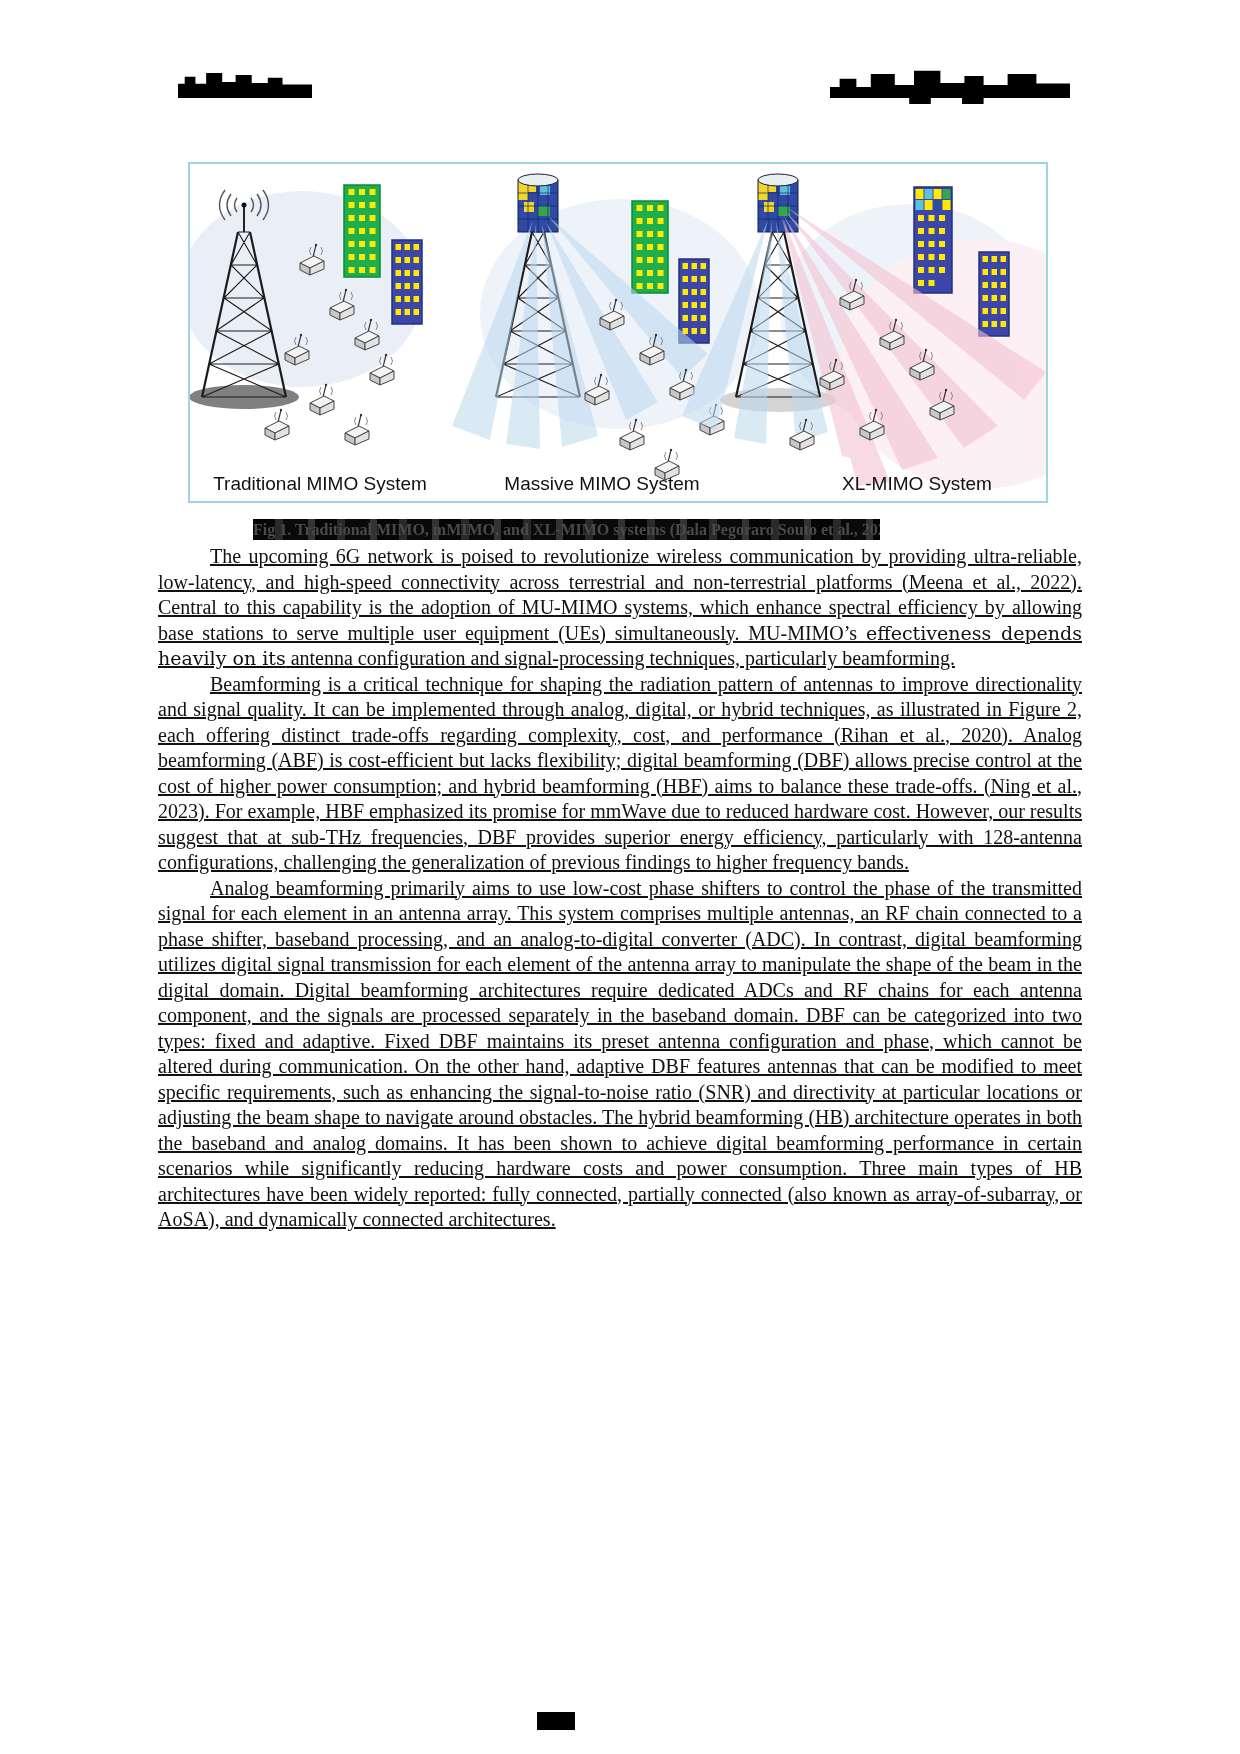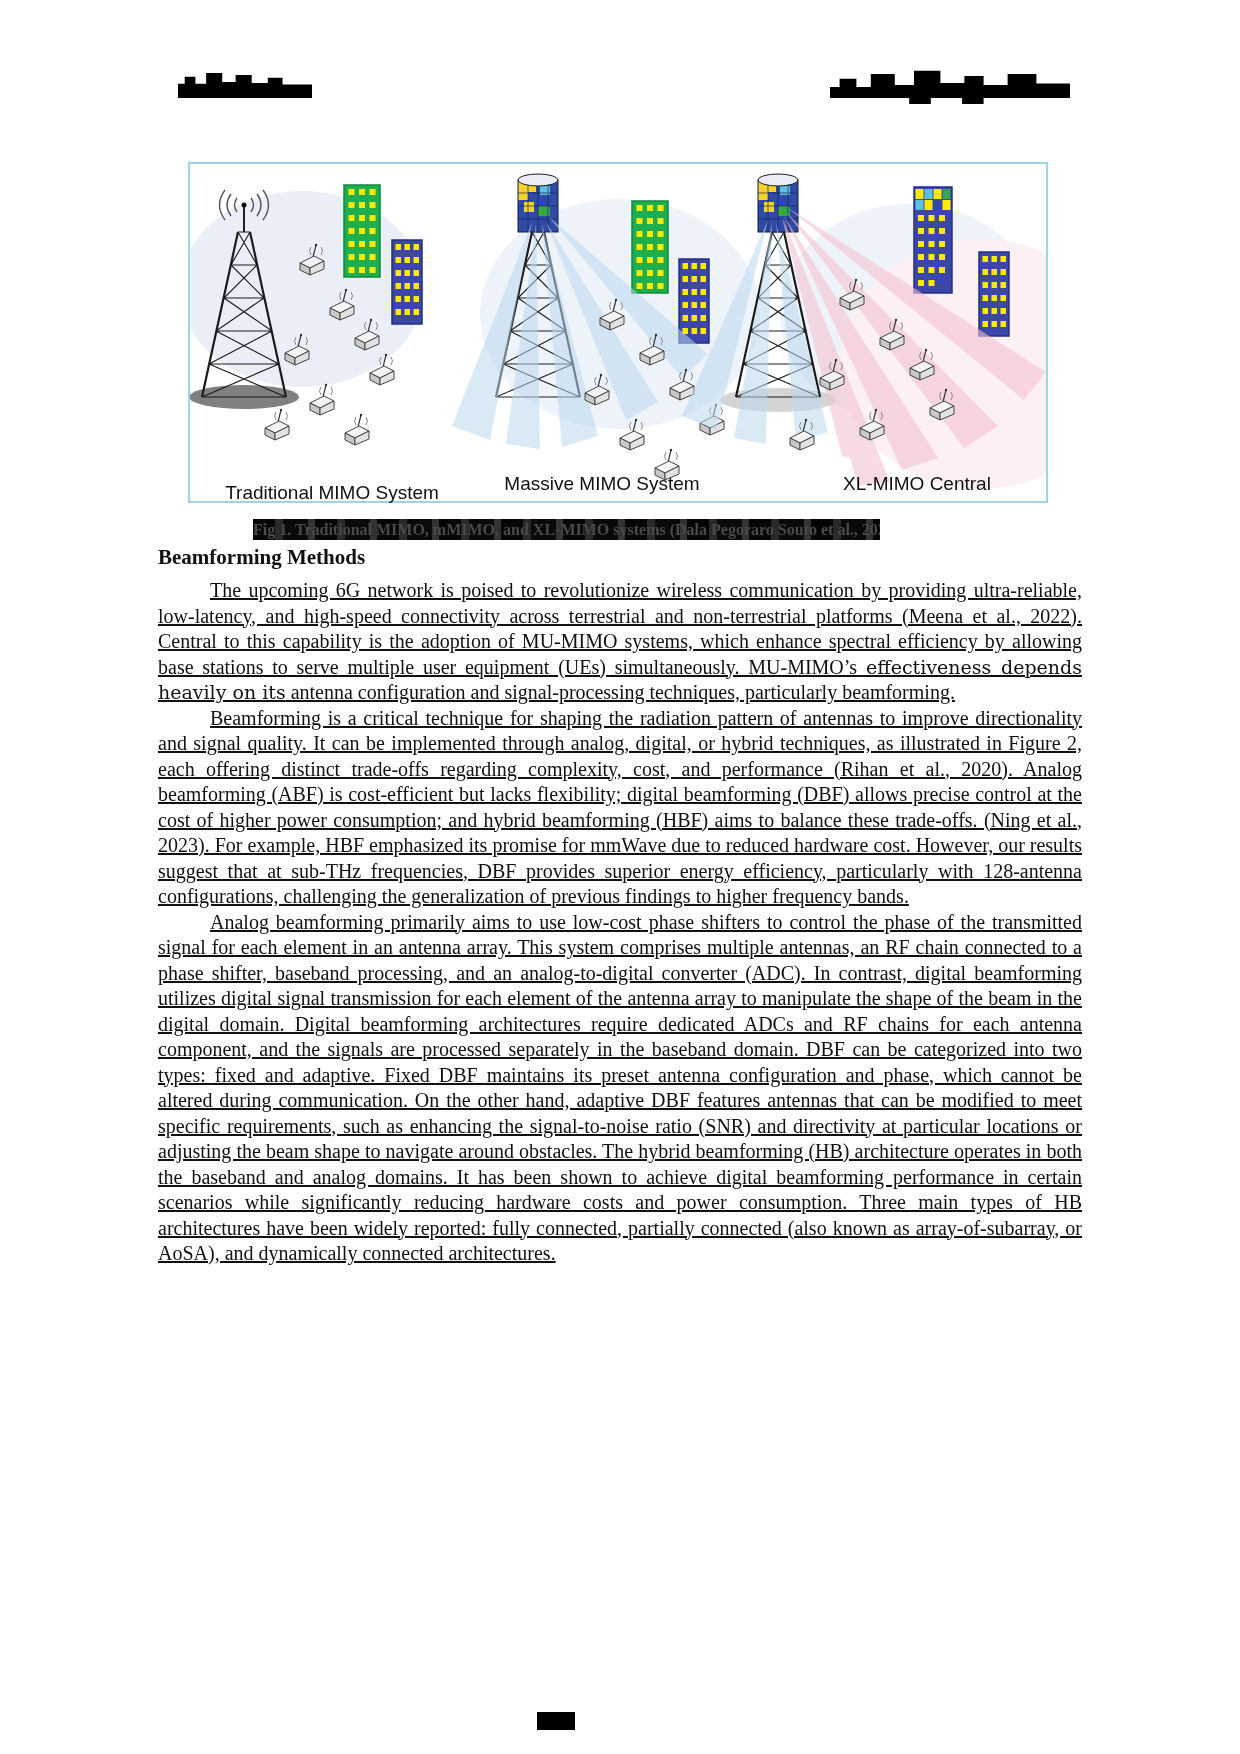--- a/index.html
+++ b/index.html
@@ -22,21 +22,21 @@
   
   .figure{
     position:absolute;left:188px;top:162px;width:860px;height:341px;
     border:2px solid #9fd4e8;background:#fff;box-sizing:border-box;
   }
   .figure svg{display:block;}
   .fig-label{
     position:absolute;top:309px;transform:translateX(-50%);
     font-family:"Liberation Sans", sans-serif;font-size:19px;color:#111;white-space:nowrap;
   }
-  .fig-label.l1{left:142px;margin-top:9px;} .fig-label.l2{left:412px;} .fig-label.l3{left:727px;}
+  .fig-label.l1{left:130px;} .fig-label.l2{left:412px;} .fig-label.l3{left:727px;}
   
   .caption-redact{
     position:absolute;left:253px;top:519px;width:627px;height:21px;
     background:repeating-linear-gradient(90deg,#060606 0 22px,#2a2a2a 22px 30px,#0a0a0a 30px 55px,#333 55px 62px);
     color:#4a4a4a;font-weight:bold;font-size:16px;line-height:21px;text-align:center;
     overflow:hidden;white-space:nowrap;
   }
   
   .content{position:absolute;left:158px;top:544px;width:924px;}
   .content h2{
@@ -186,29 +186,28 @@
           <use href="#dev" transform="translate(630,206)"></use>
           <use href="#dev" transform="translate(740,236)"></use>
           <use href="#dev" transform="translate(670,256)"></use>
           <use href="#dev" transform="translate(600,266)"></use>
         </g>
       </g>
     </svg>
 
     <div class="fig-label l1">Traditional MIMO System</div>
     <div class="fig-label l2">Massive MIMO System</div>
-    <div class="fig-label l3">XL-MIMO Central</div>
+    <div class="fig-label l3">XL-MIMO System</div>
   </div>
 
   <div class="caption-redact">
     <span>Fig 1. Traditional MIMO, mMIMO, and XL-MIMO systems (Dala Pegoraro Souto et al., 2023)</span>
   </div>
 
   <section class="content">
-    <h2>Beamforming Methods</h2>
     <p><span>The upcoming 6G network is poised to revolutionize wireless communication by providing ultra-reliable, low-latency, and high-speed connectivity across terrestrial and non-terrestrial platforms (Meena et al., 2022). Central to this capability is the adoption of MU-MIMO systems, which enhance spectral efficiency by allowing base stations to serve multiple user equipment (UEs) simultaneously. MU-MIMO’s </span><span class="alt-font">effectiveness depends heavily on its</span><span> antenna configuration and signal-processing techniques, particularly beamforming.</span></p>
     <p><span>Beamforming is a critical technique for shaping the radiation pattern of antennas to improve directionality and signal quality.  It can be implemented through analog, digital, or hybrid techniques, as illustrated in Figure 2, each offering distinct trade-offs regarding complexity, cost, and performance (Rihan et al., 2020). Analog beamforming (ABF) is cost-efficient but lacks flexibility; digital beamforming (DBF) allows precise control at the cost of higher power consumption; and hybrid beamforming (HBF) aims to balance these trade-offs. (Ning et al., 2023). For example, HBF emphasized its promise for mmWave due to reduced hardware cost. However, our results suggest that at sub-THz frequencies, DBF provides superior energy efficiency, particularly with 128-antenna configurations, challenging the generalization of previous findings to higher frequency bands.</span></p>
     <p><span>Analog beamforming primarily aims to use low-cost phase shifters to control the phase of the transmitted signal for each element in an antenna array. This system comprises multiple antennas, an RF chain connected to a phase shifter, baseband processing, and an analog-to-digital converter (ADC). In contrast, digital beamforming utilizes digital signal transmission for each element of the antenna array to manipulate the shape of the beam in the digital domain. Digital beamforming architectures require dedicated ADCs and RF chains for each antenna component, and the signals are processed separately in the baseband domain. DBF can be categorized into two types: fixed and adaptive. Fixed DBF maintains its preset antenna configuration and phase, which cannot be altered during communication. On the other hand, adaptive DBF features antennas that can be modified to meet specific requirements, such as enhancing the signal-to-noise ratio (SNR) and directivity at particular locations or adjusting the beam shape to navigate around obstacles. The hybrid beamforming (HB) architecture operates in both the baseband and analog domains. It has been shown to achieve digital beamforming performance in certain scenarios while significantly reducing hardware costs and power consumption. Three main types of HB architectures have been widely reported: fully connected, partially connected (also known as array-of-subarray, or AoSA), and dynamically connected architectures.</span></p>
   </section>
 
   <div class="redact footer"></div>
 
 </div>
 
 </body></html>

